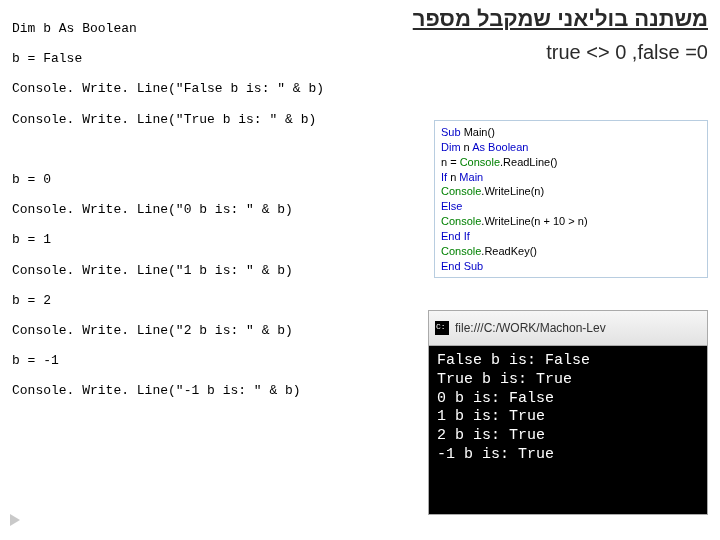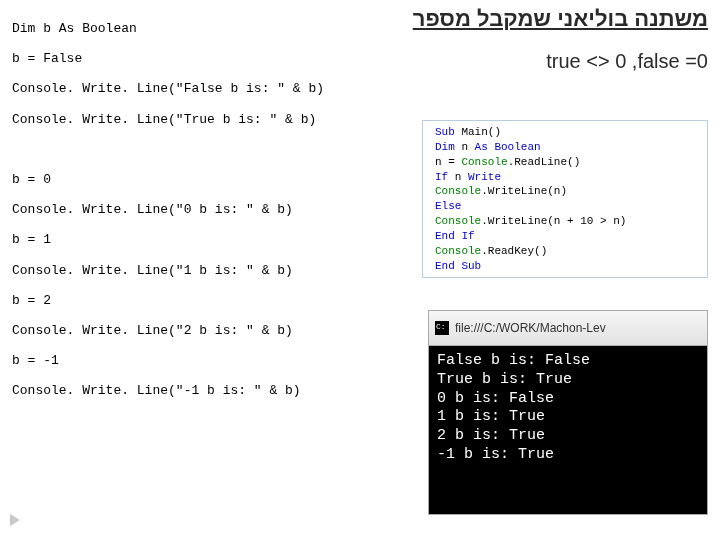--- a/index.html
+++ b/index.html
@@ -30,40 +30,40 @@
     right: 12px;
     top: 6px;
     text-align: right;
     direction: rtl;
   }
   .heb-title {
     font-size: 22px;
     font-weight: bold;
     text-decoration: underline;
     color: #2a2a2a;
-    margin-bottom: 18px;
+    margin-bottom: 9px;
   }
   .heb-sub {
     font-size: 20px;
     color: #2a2a2a;
     direction: ltr;
     text-align: right;
     unicode-bidi: bidi-override;
   }
   .ide-shot {
     position: absolute;
     right: 12px;
     top: 120px;
     width: 260px;
     border: 1px solid #b8cde0;
     background: #fff;
-    font-family: Liberation Mono, monospace;
+    font-family: Liberation Sans, sans-serif;
     font-size: 11px;
     line-height: 1.35;
-    padding: 4px 12px;
+    padding: 4px 6px;
   }
   .ide-shot .bl { color: #0000c8; }
   .ide-shot .gn { color: #008000; }
   .ide-shot .bk { color: #000; }
   .console-wrap {
     position: absolute;
     right: 12px;
     top: 310px;
     width: 280px;
   }
@@ -137,21 +137,21 @@
     <div class="code-line">b = 2</div>
     <div class="code-line">Console. Write. Line("2 b is: " &amp; b)</div>
     <div class="code-line">b = -1</div>
     <div class="code-line">Console. Write. Line("-1 b is: " &amp; b)</div>
   </div>
 
 <div class="ide-shot" id="ide-shot">
     <div><span class="bl">Sub </span><span class="bk">Main()</span></div>
     <div><span class="bl">    Dim </span><span class="bk">n </span><span class="bl">As Boolean</span></div>
     <div><span class="bk">    n = </span><span class="gn">Console</span><span class="bk">.ReadLine()</span></div>
-    <div><span class="bl">    If </span><span class="bk">n </span><span class="bl">Write</span></div>
+    <div><span class="bl">    If </span><span class="bk">n </span><span class="bl">Main</span></div>
     <div><span class="bk">        </span><span class="gn">Console</span><span class="bk">.WriteLine(n)</span></div>
     <div><span class="bl">    Else</span></div>
     <div><span class="bk">        </span><span class="gn">Console</span><span class="bk">.WriteLine(n + 10 &gt; n)</span></div>
     <div><span class="bl">    End If</span></div>
     <div><span class="bk">    </span><span class="gn">Console</span><span class="bk">.ReadKey()</span></div>
     <div><span class="bl">End Sub</span></div>
   </div>
 
 <div class="console-wrap">
   <div class="titlebar">

